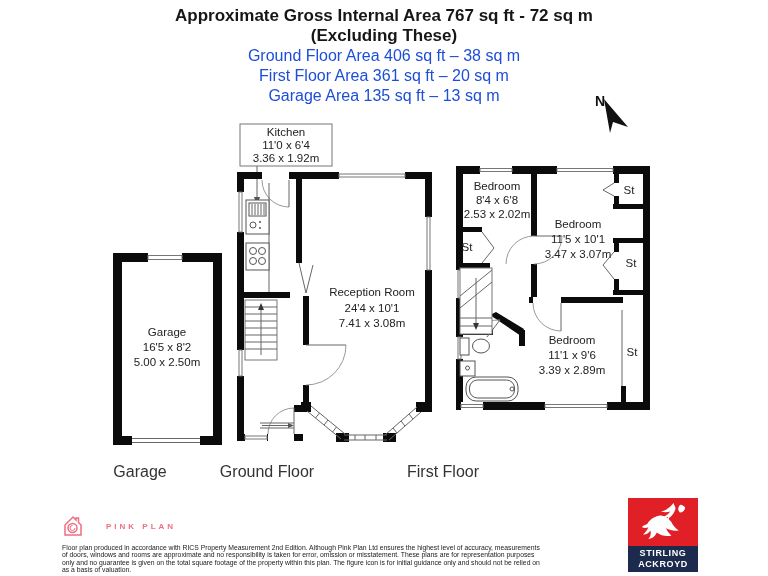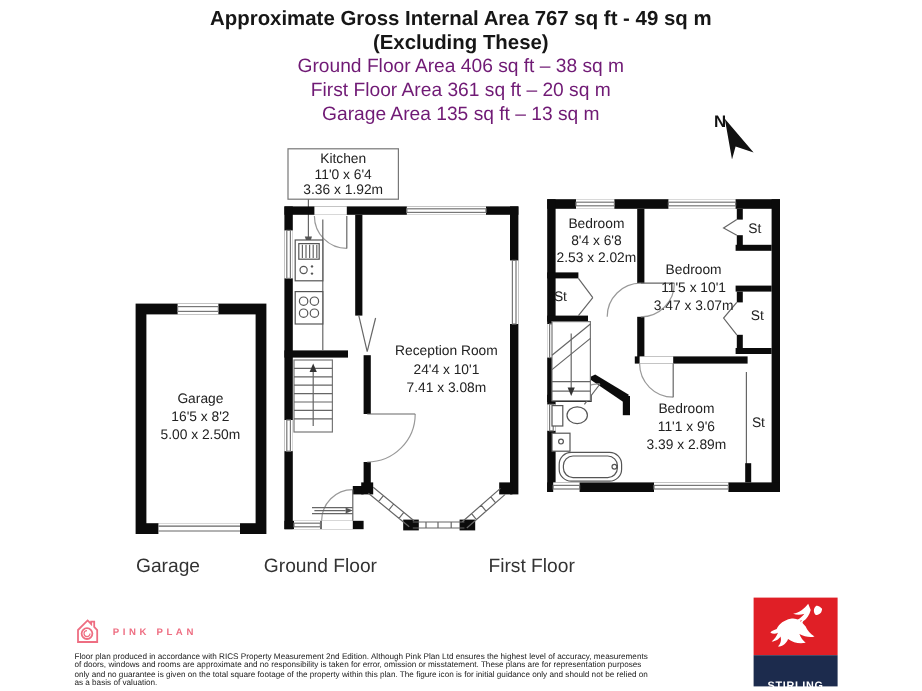--- a/index.html
+++ b/index.html
@@ -1,43 +1,43 @@
 <!DOCTYPE html>
 <html><head>
 <meta charset="utf-8">
 <style>
   html,body{margin:0;padding:0;}
   body{width:768px;height:576px;position:relative;background:#fff;overflow:hidden;
        font-family:"Liberation Sans",sans-serif;}
   .header{position:absolute;top:6px;left:0;width:768px;text-align:center;color:#111;}
   .h1{font-size:17px;font-weight:bold;line-height:20px;color:#161616;}
-  .h2{font-size:16px;line-height:20px;color:#701a75;}
+  .h2{font-size:16px;line-height:20px;color:#1d4ed8;}
   svg.plan{position:absolute;left:0;top:0;}
   .w{fill:#0b0b0b;}
   .tl{stroke:#666;stroke-width:1;fill:none;}
   .tf{stroke:#777;stroke-width:1;fill:#fff;}
   .arc{stroke:#999;stroke-width:1;fill:none;}
   .fixture{stroke:#555;stroke-width:1;fill:#fff;}
   text.room{font:11.5px "Liberation Sans",sans-serif;fill:#222;text-anchor:middle;}
   text.floor{font:16px "Liberation Sans",sans-serif;fill:#333;text-anchor:middle;}
   text.north{font:bold 14px "Liberation Sans",sans-serif;fill:#111;text-anchor:middle;}
-  .pinkplan{position:absolute;left:62px;top:514px;display:flex;align-items:center;gap:10px;}
+  .pinkplan{position:absolute;left:62px;top:514px;display:flex;align-items:center;gap:22px;}
   .pinkbrand{font-size:8px;font-weight:bold;letter-spacing:3px;color:#ee6e82;}
   .disclaimer{position:absolute;left:62px;top:544px;width:478px;font-size:6.8px;
               line-height:7.3px;color:#1a1a1a;}
   .salogo{position:absolute;left:628px;top:498px;width:70px;height:74px;}
   .sa-red{height:48px;background:#e01f26;display:flex;align-items:center;justify-content:center;}
   .sa-navy{height:26px;background:#1c2b4d;color:#fff;font-size:9px;font-weight:bold;
-           text-align:center;line-height:11px;letter-spacing:0.6px;padding-top:20px;box-sizing:border-box;}
+           text-align:center;line-height:11px;letter-spacing:0.6px;padding-top:2px;box-sizing:border-box;}
 </style>
 </head>
 <body>
 
 <div class="header">
-  <div class="h1">Approximate Gross Internal Area 767 sq ft - 49 sq m</div>
+  <div class="h1">Approximate Gross Internal Area 767 sq ft - 72 sq m</div>
   <div class="h1">(Excluding These)</div>
   <div class="h2">Ground Floor Area 406 sq ft – 38 sq m</div>
   <div class="h2">First Floor Area 361 sq ft – 20 sq m</div>
   <div class="h2">Garage Area 135 sq ft – 13 sq m</div>
 </div>
 
 <svg class="plan" width="768" height="576" viewBox="0 0 768 576">
 
   <g>
     <text class="north" x="600" y="106">N</text>

